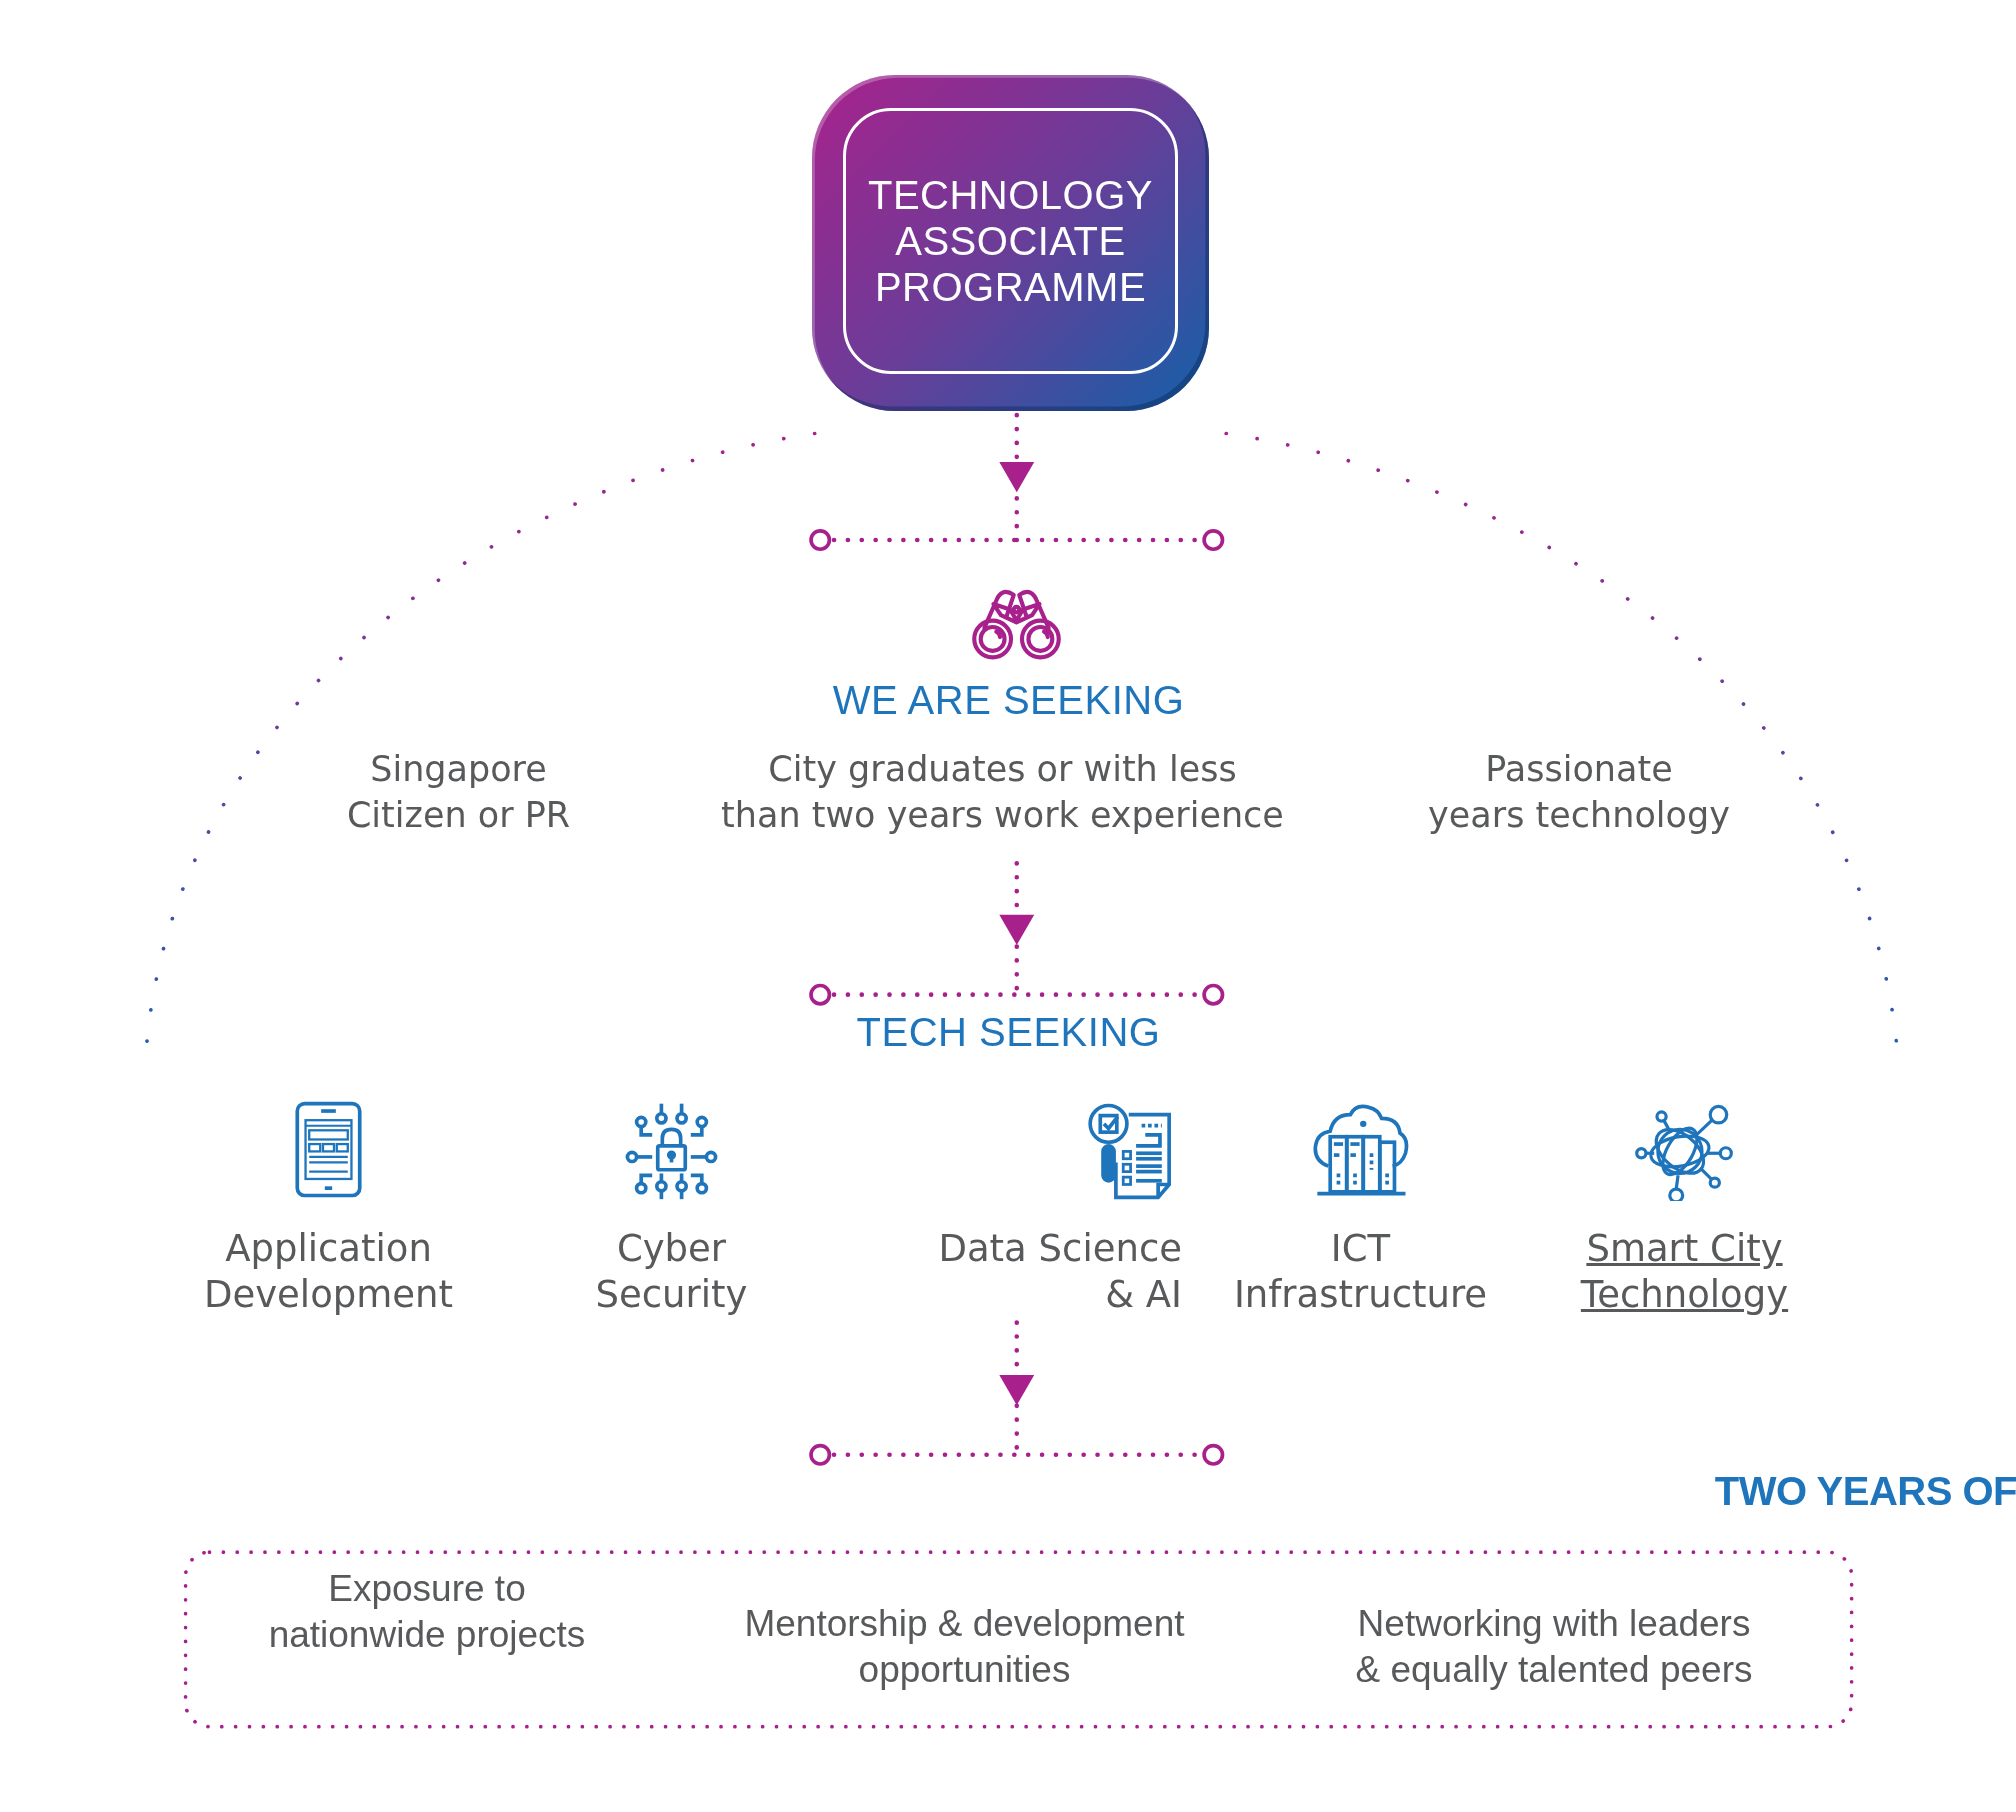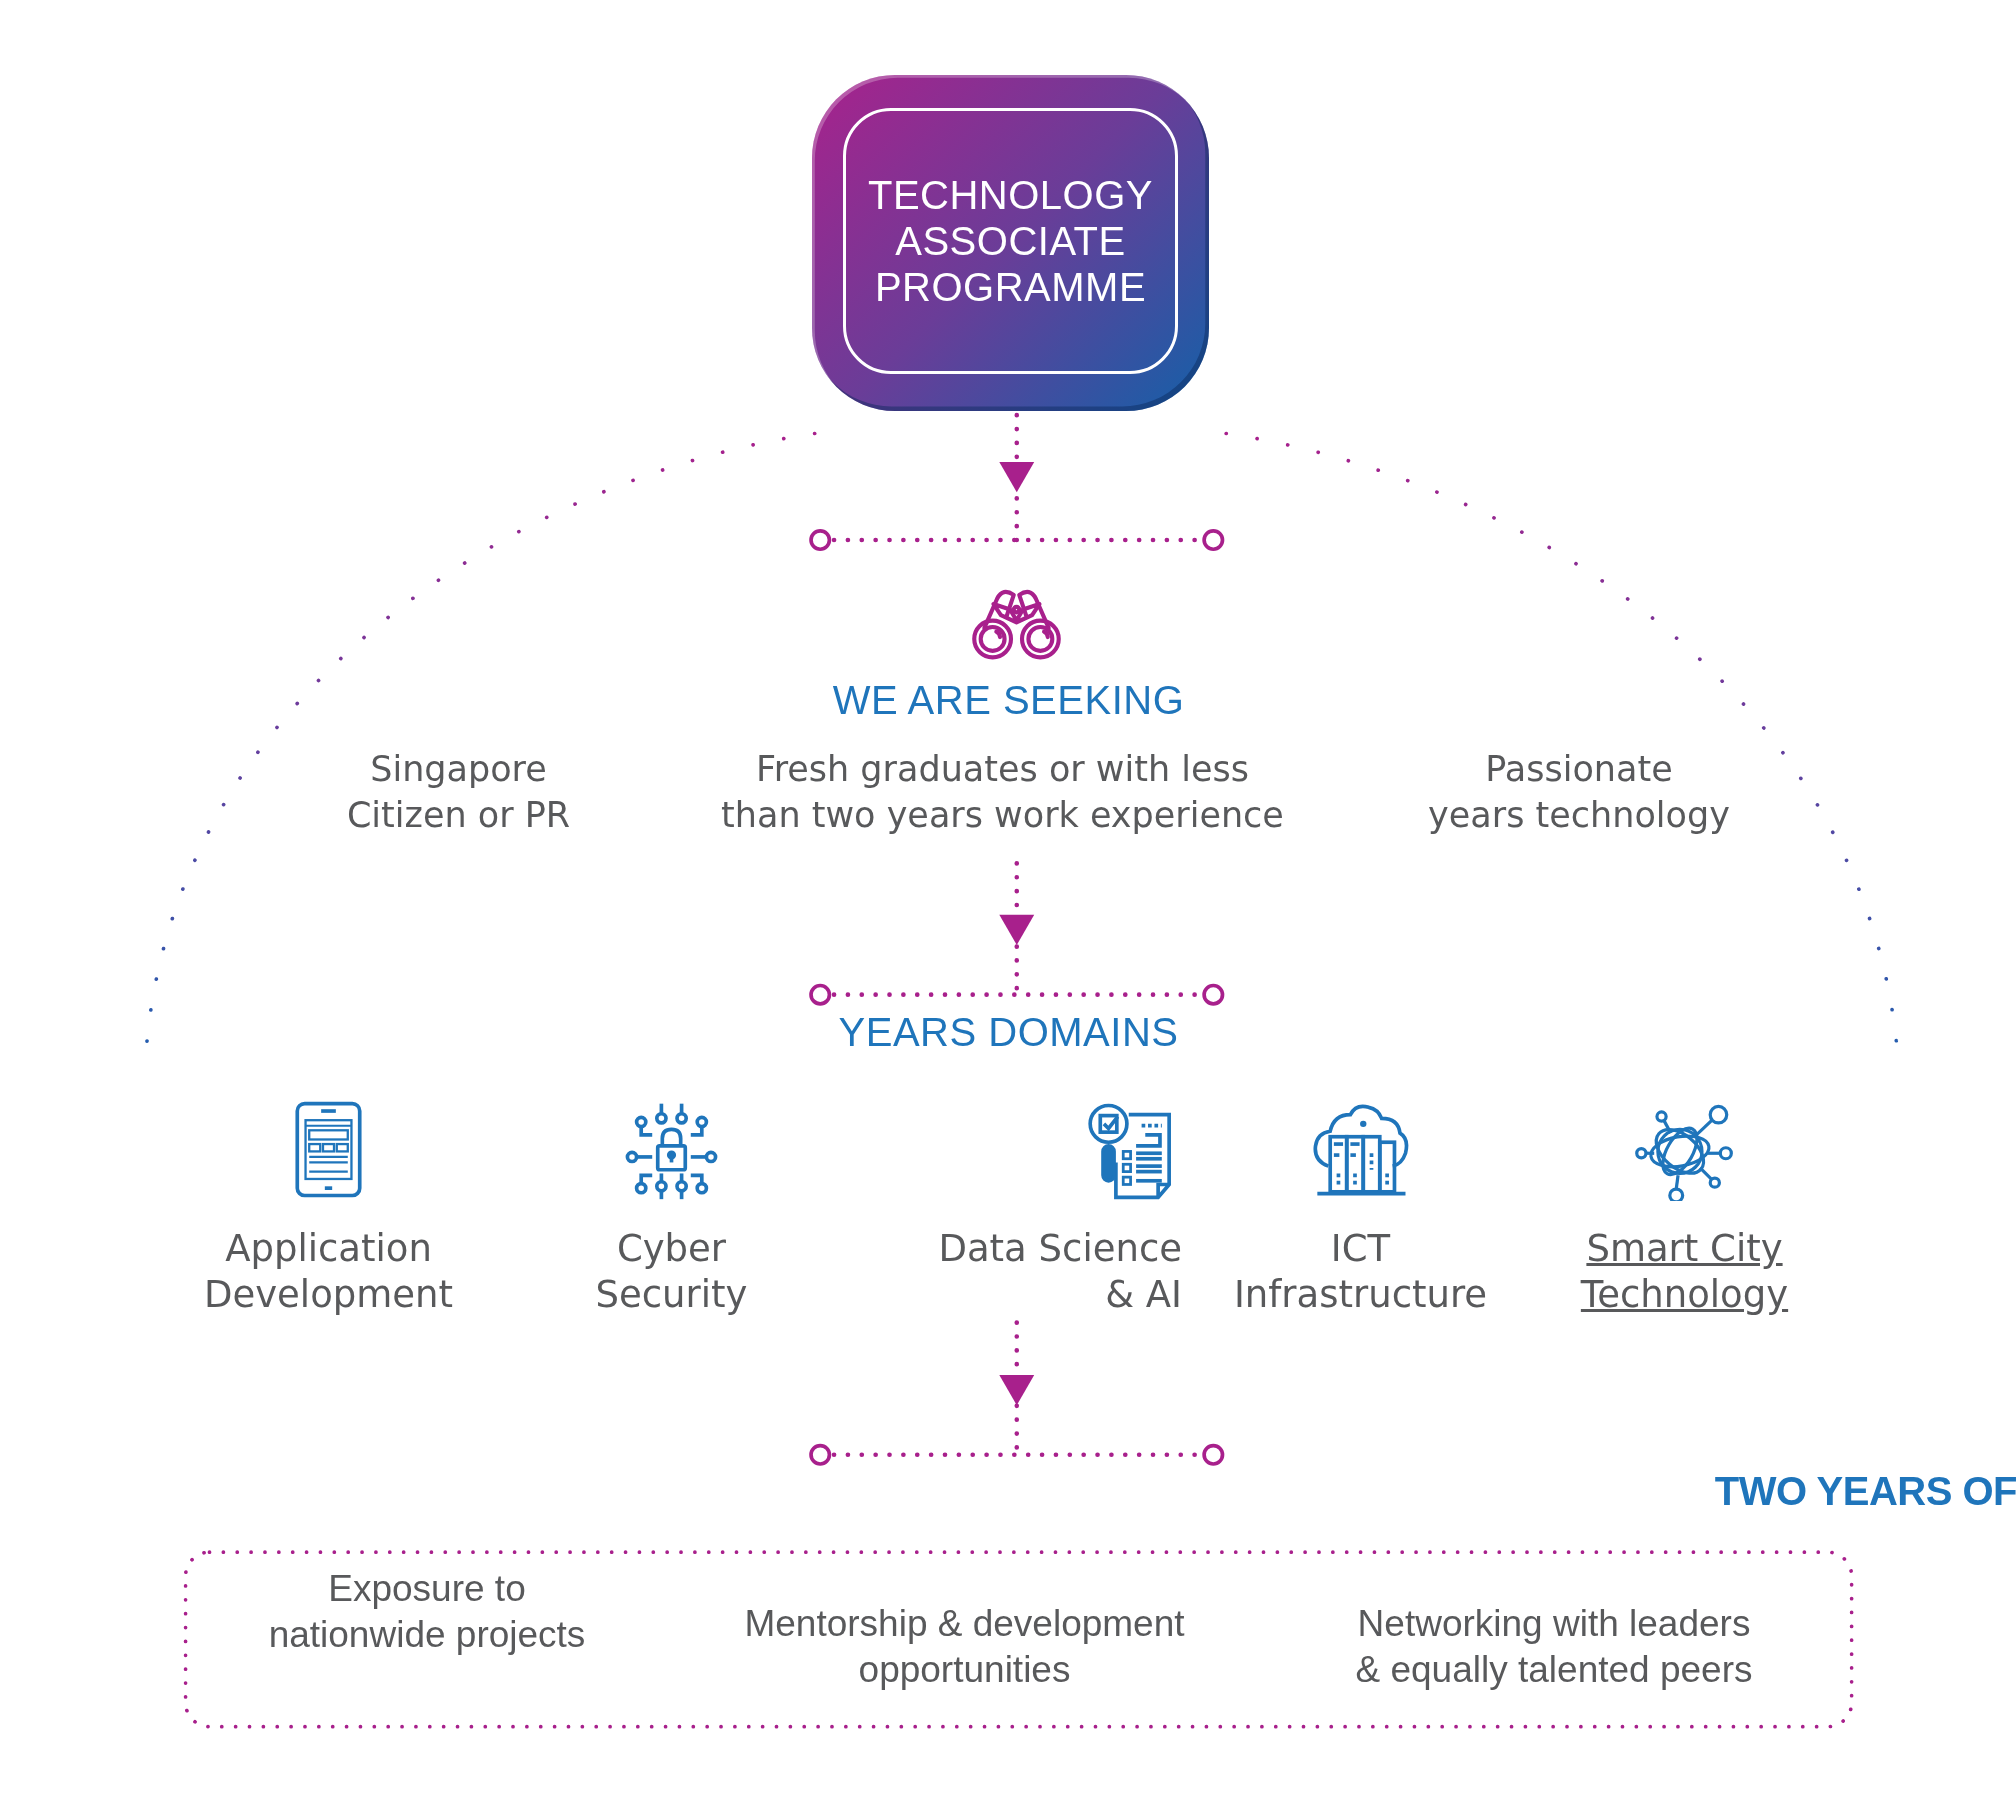--- a/index.html
+++ b/index.html
@@ -76,26 +76,26 @@
     <circle cx="81" cy="64" r="13"></circle>
     <path d="M33 56 Q37 58 37 62"></path>
     <path d="M85 56 Q89 58 89 62"></path>
   </g>
 </svg>
 
 <div class="heading" style="top:678px;">WE ARE SEEKING</div>
 
 <div class="txt" style="left:275px;top:746px;width:367px;">Singapore
 Citizen or PR</div>
-<div class="txt" style="left:681px;top:746px;width:643px;">Fresh graduates or with less
+<div class="txt" style="left:681px;top:746px;width:643px;">City graduates or with less
 than two years work experience</div>
 <div class="txt" style="left:1377px;top:746px;width:404px;">Passionate
 years technology</div>
 
-<div class="heading" style="top:1010px;">YEARS DOMAINS</div>
+<div class="heading" style="top:1010px;">TECH SEEKING</div>
 
 <div class="domain" style="left:163px;top:1100px;">
   <svg class="icon" viewBox="0 0 110 110">
     <g fill="none" stroke="#1f75bb" stroke-width="4">
       <rect x="21" y="4" width="68" height="100" rx="8"></rect>
       <line x1="47" y1="12" x2="63" y2="12"></line>
       <line x1="51" y1="96" x2="59" y2="96"></line>
       <rect x="30" y="22" width="50" height="64" stroke-width="2.5"></rect>
       <line x1="30" y1="28" x2="80" y2="28" stroke-width="2"></line>
       <rect x="34" y="33" width="42" height="10" stroke-width="2.5"></rect>

